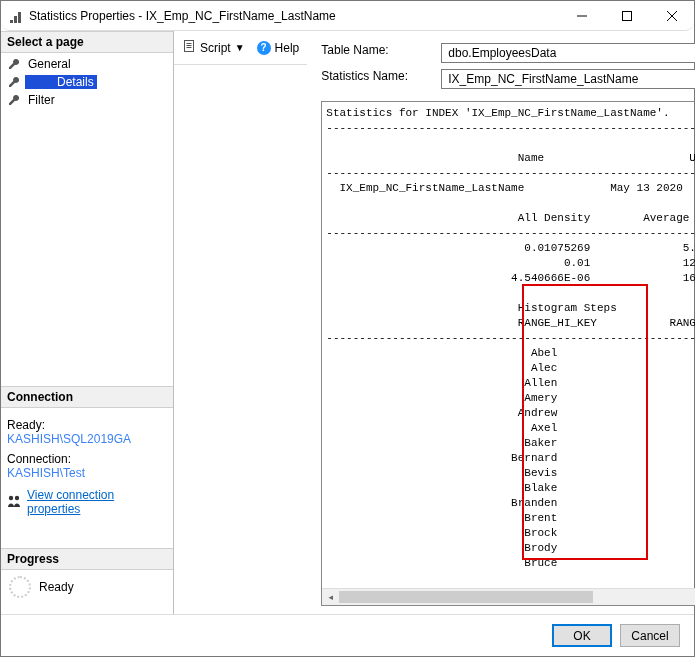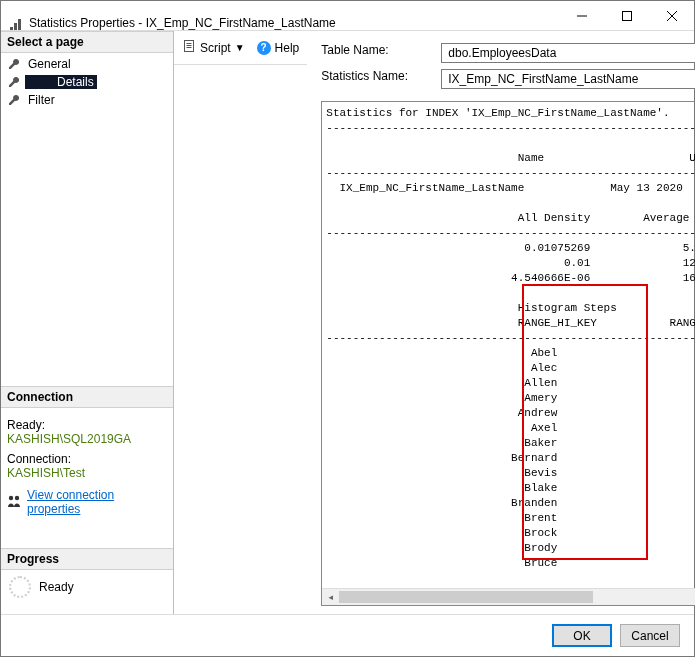--- a/index.html
+++ b/index.html
@@ -1,37 +1,37 @@
 <!DOCTYPE html>
 <html><head>
 <meta charset="utf-8">
 <style>
   * { box-sizing: border-box; }
   html, body { margin:0; padding:0; font-family: "Segoe UI", Tahoma, sans-serif; font-size:12px; color:#000; background:#fff; }
   .window { width:695px; height:657px; border:1px solid #777; display:flex; flex-direction:column; background:#fff; }
-  .titlebar { height:30px; display:flex; align-items:flex-end; padding:0 0 0 8px; border-bottom:1px solid #ddd; }
+  .titlebar { height:30px; display:flex; align-items:center; padding:0 0 0 8px; border-bottom:1px solid #ddd;border-radius:9px; }
   .titlebar .icon { width:14px; height:14px; margin-right:6px; }
   .titlebar .icon svg { display:block; }
   .titlebar .title { flex:1; font-size:12px; }
   .winbtns { display:flex; height:100%; }
   .winbtn { width:45px; display:flex; align-items:center; justify-content:center; }
   .winbtn svg { display:block; }
   .body { flex:1; display:flex; min-height:0; }
   .sidebar { width:173px; border-right:1px solid #bdbdbd; display:flex; flex-direction:column; background:#fff; }
   .panelhdr { background:#f0f0f0; border-top:1px solid #d0d0d0; border-bottom:1px solid #d0d0d0; padding:3px 6px; font-weight:bold; }
   .pagelist { padding:2px 0 2px 4px; }
   .pagerow { display:flex; align-items:center; height:18px; padding:0 2px; }
   .pagerow.sel { }
   .pagerow .wrench { width:14px; height:14px; margin-right:4px; display:flex; align-items:center; justify-content:center; }
   .pagerow .label { padding:0 3px; }
-  .pagerow.sel .label { background:#0f172a; color:#fff;padding-left:32px; }
+  .pagerow.sel .label { background:#1d4ed8; color:#fff;padding-left:32px; }
   .spacer { flex:1; }
   .connbox { padding:4px 6px 8px 6px; font-size:12px; }
   .connbox .lbl { margin-top:6px; }
-  .connbox .val { color:#4d7c0f; }
+  .connbox .val { color:#3b82f6; }
   .viewprops { display:flex; align-items:center; margin-top:8px; gap:6px; }
   .viewprops a { color:#0066cc; text-decoration:underline; cursor:pointer; }
   .progress { display:flex; align-items:center; padding:6px 8px; gap:8px; }
   .spinner { width:22px; height:22px; border:2px dotted #cfcfcf; border-radius:50%; }
   .main { flex:1; display:flex; flex-direction:row; min-width:0; }
   .toolbar { height:34px; border-bottom:1px solid #dcdcdc; display:flex; align-items:center; padding:0 8px; gap:4px; }
   .toolbar .script { display:flex; align-items:center; gap:4px; }
   .toolbar .drop { font-size:10px; }
   .toolbar .help { display:flex; align-items:center; gap:4px; margin-left:8px; }
   .helpdot { width:14px; height:14px; border-radius:50%; background:#1e90ff; color:#fff; display:flex; align-items:center; justify-content:center; font-size:10px; font-weight:bold; }

